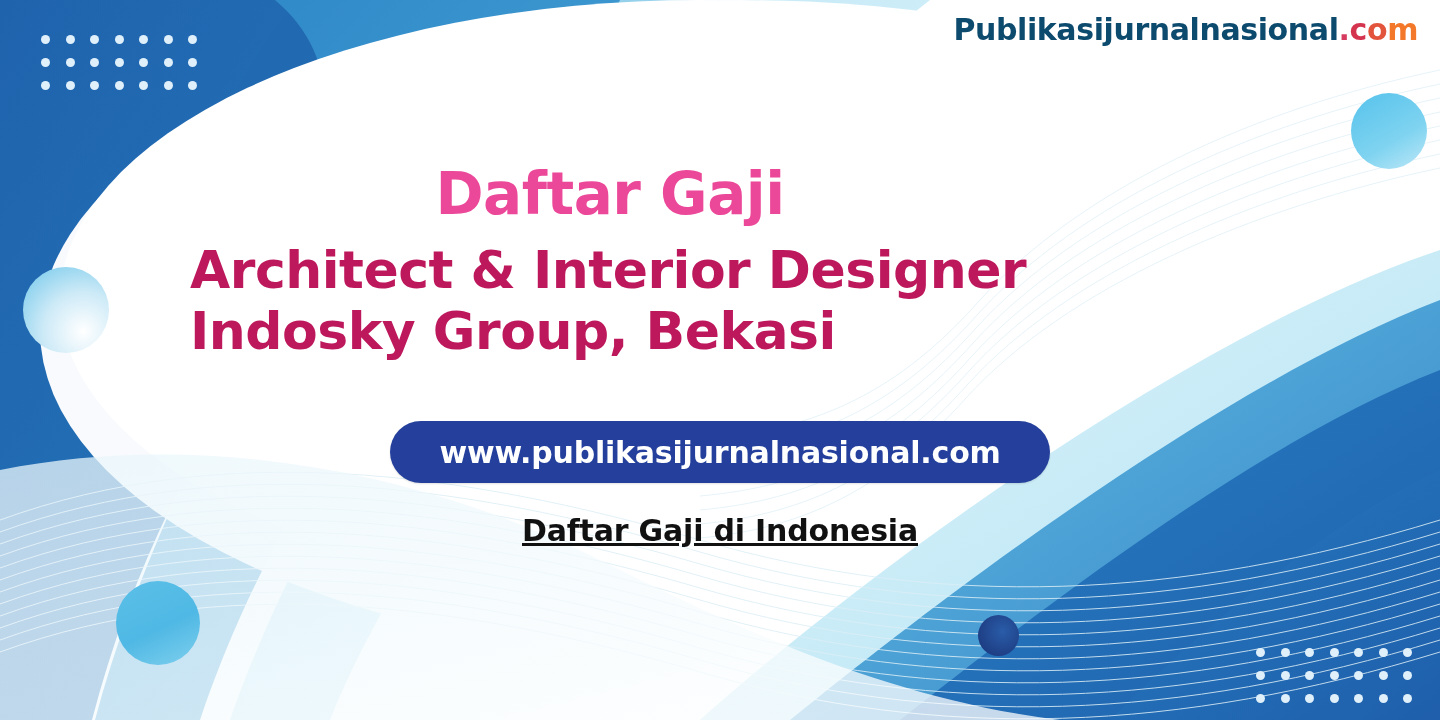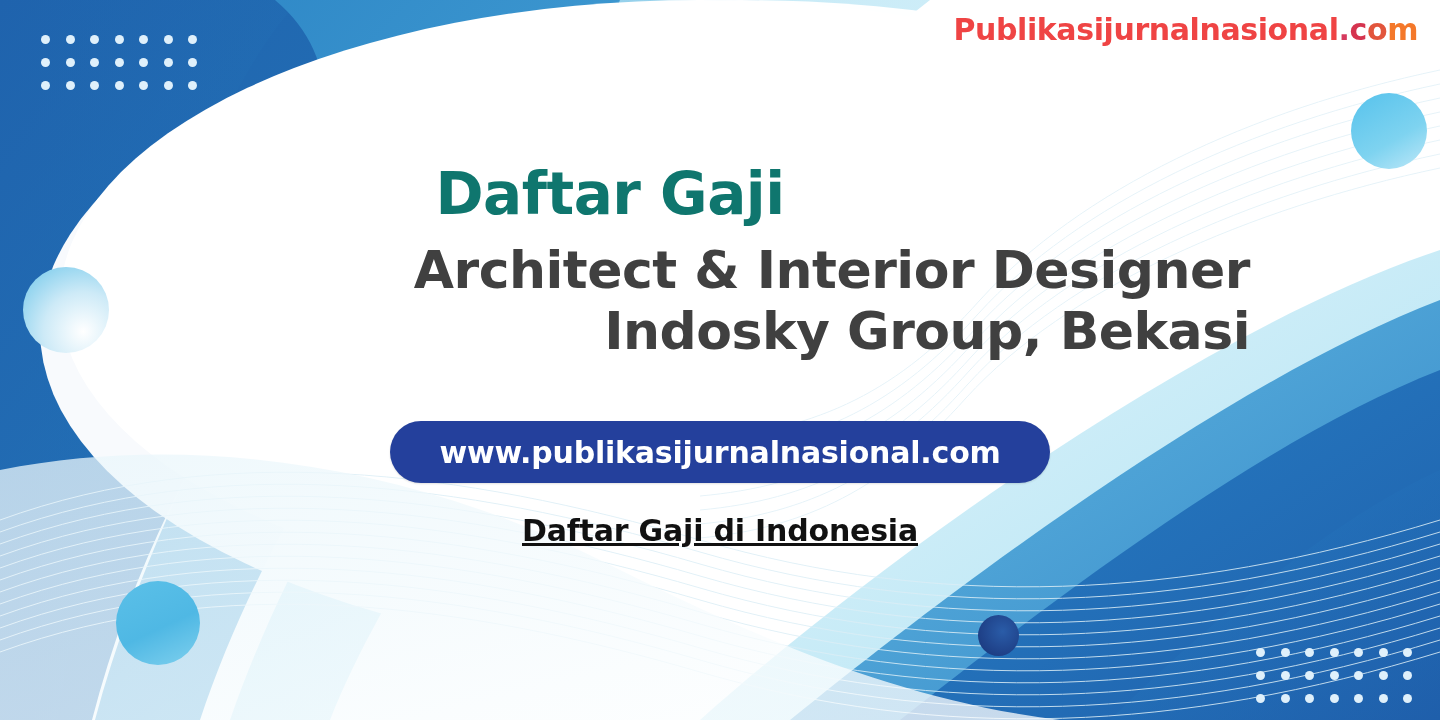--- a/index.html
+++ b/index.html
@@ -38,34 +38,34 @@
     position:absolute;left:0;top:0;width:1440px;height:720px;
     display:flex;flex-direction:column;align-items:center;
   }
 
   #logo{
     position:absolute;right:22px;top:12px;
     font-size:30px;font-weight:bold;letter-spacing:-0.4px;
     font-family:"DejaVu Sans",sans-serif;
     white-space:nowrap;
   }
-  #logo .logo-main{color:#ef4444;}
+  #logo .logo-main{color:#0c4a6e;}
   #logo .logo-dot{color:#d63a5e;}
   #logo .logo-c{color:#d5344f;}
   #logo .logo-o{color:#e2553c;}
   #logo .logo-m{color:#f4782a;}
 
   #title-main{
     position:absolute;left:0;top:160px;width:1220px;text-align:center;
-    font-size:58px;font-weight:bold;color:#0f766e;letter-spacing:-0.5px;
+    font-size:58px;font-weight:bold;color:#ec4899;letter-spacing:-0.5px;
     font-family:"DejaVu Sans",sans-serif;
   }
   #title-sub{
-    position:absolute;left:190px;top:240px;width:1060px;text-align:right;
-    font-size:52px;font-weight:bold;color:#404040;line-height:1.18;letter-spacing:-0.5px;
+    position:absolute;left:190px;top:240px;width:1060px;text-align:left;
+    font-size:52px;font-weight:bold;color:#be185d;line-height:1.18;letter-spacing:-0.5px;
     font-family:"DejaVu Sans",sans-serif;
   }
 
   #url-pill{
     position:absolute;left:390px;top:421px;width:660px;height:62px;
     background:#24409c;border-radius:32px;
     display:flex;align-items:center;justify-content:center;
     box-shadow:0 1px 2px rgba(0,0,0,0.12);
   }
   #url-pill span{

